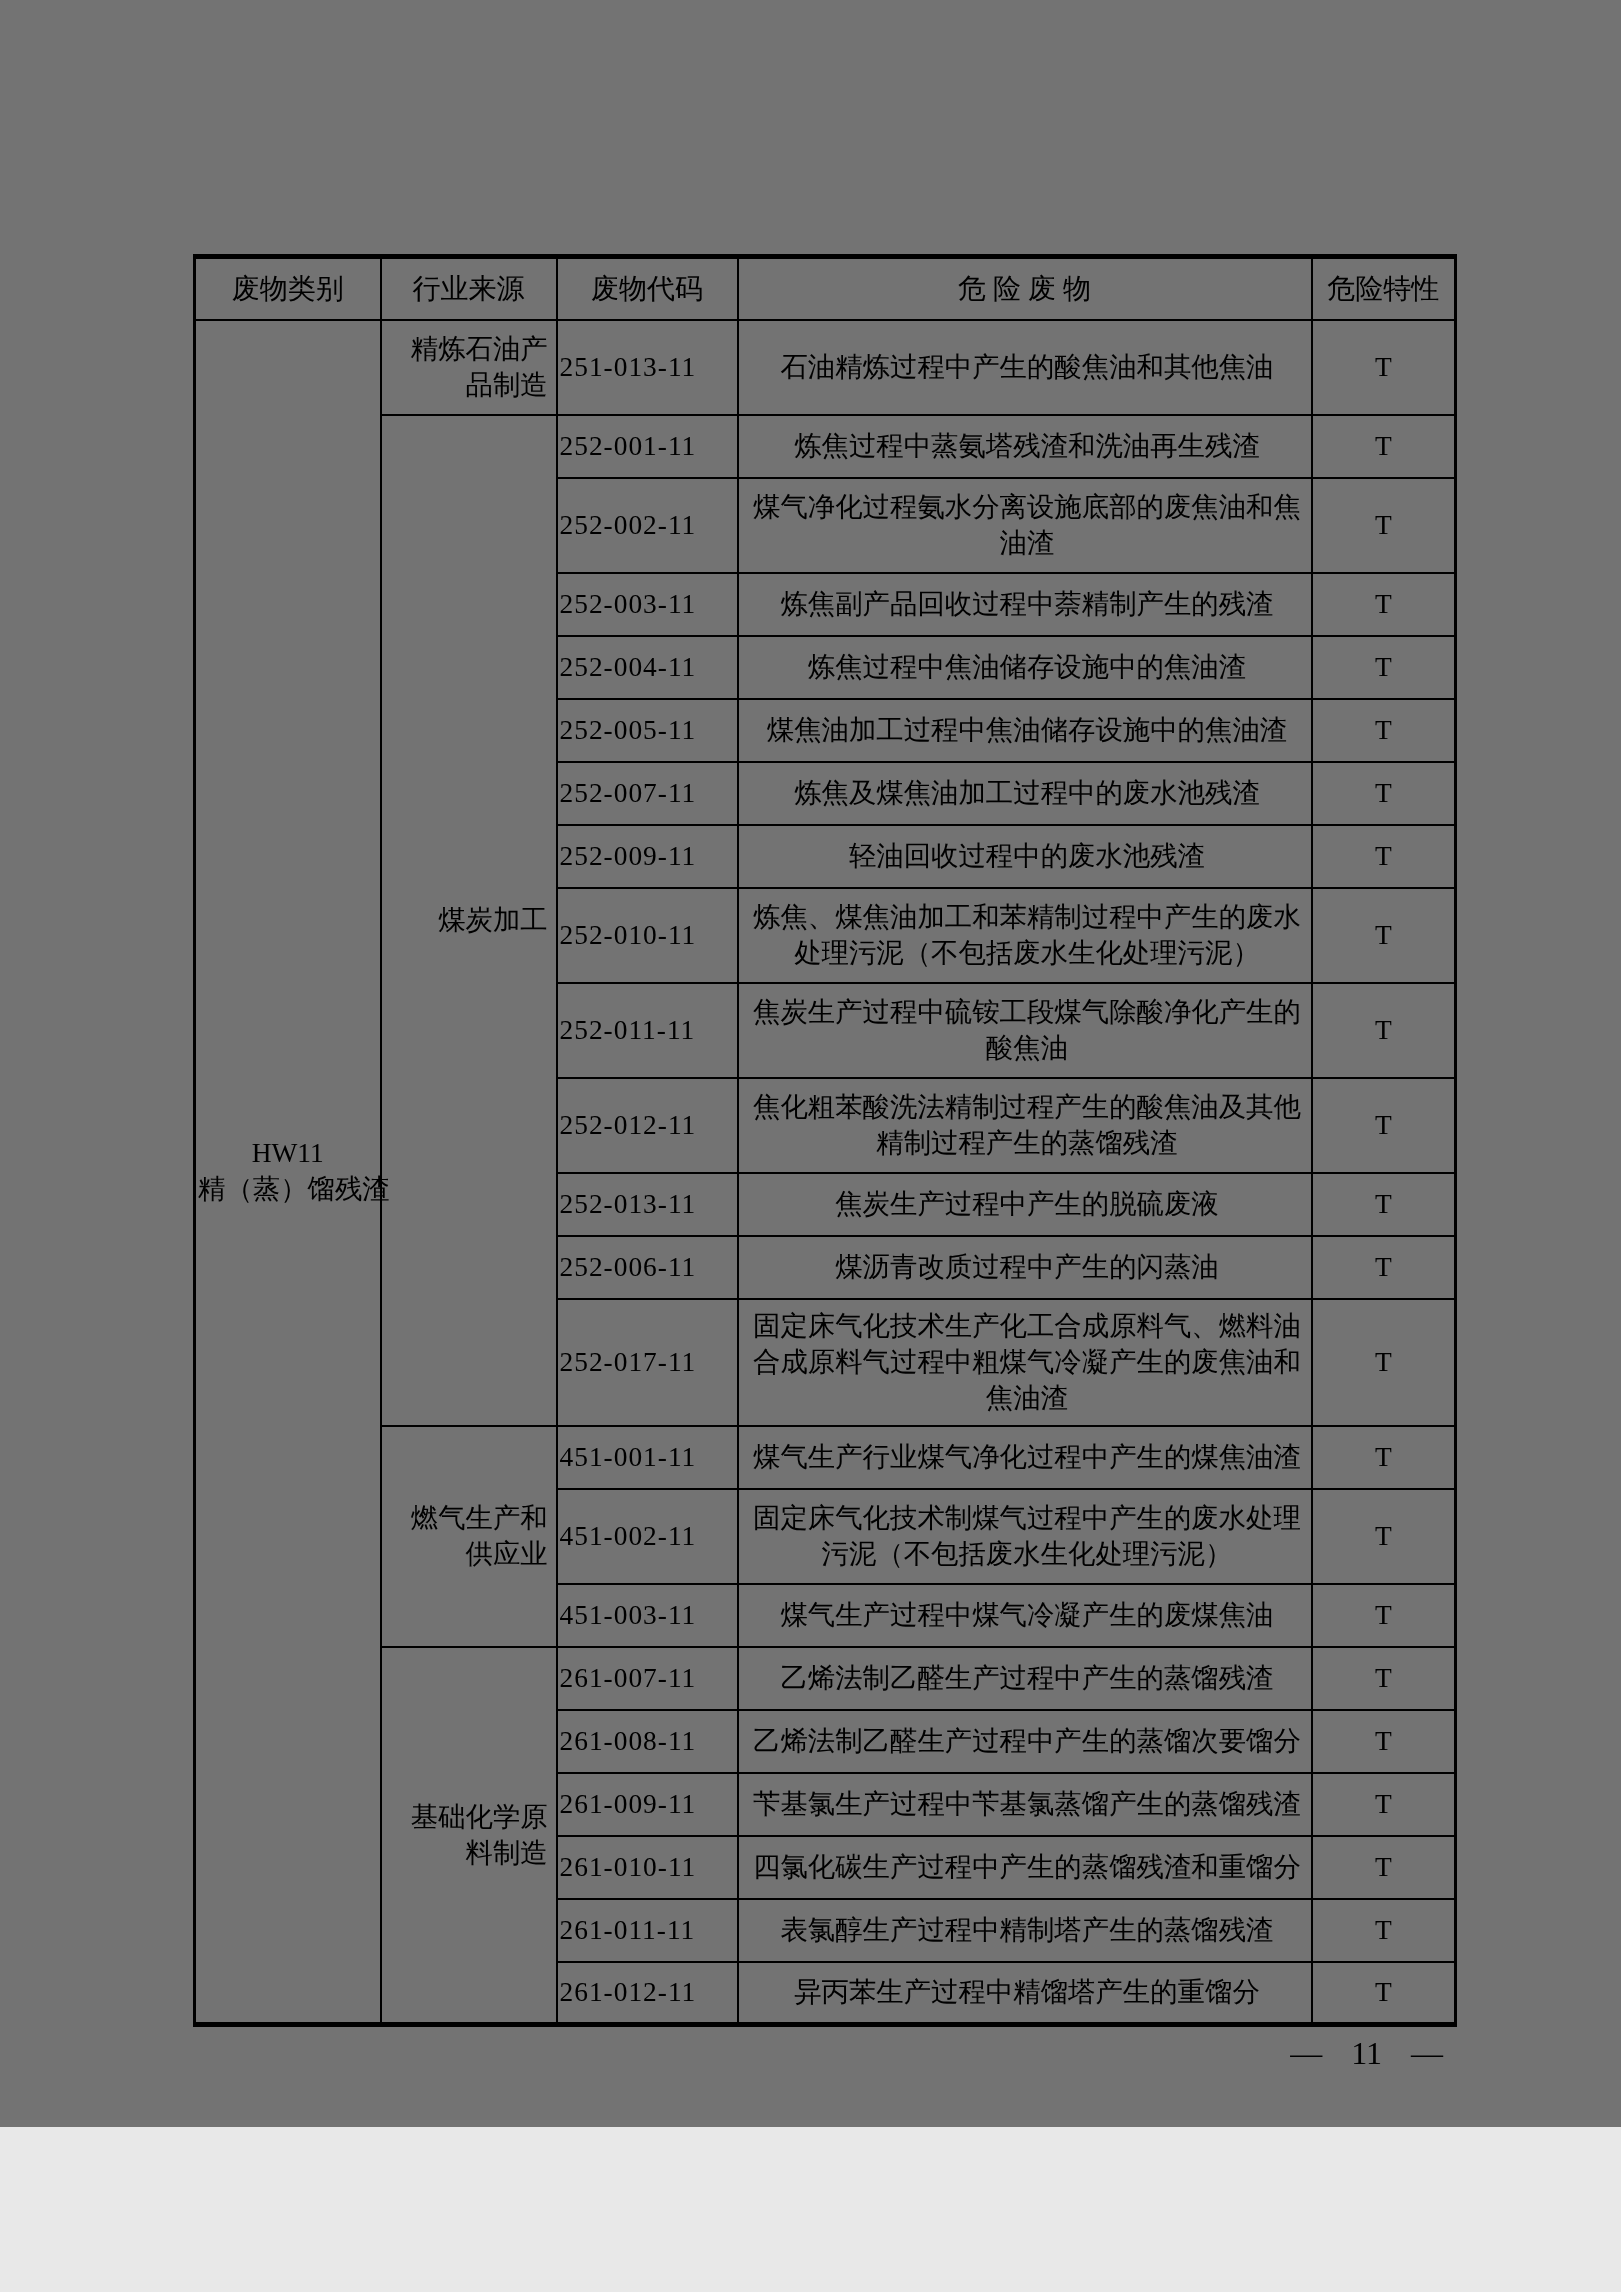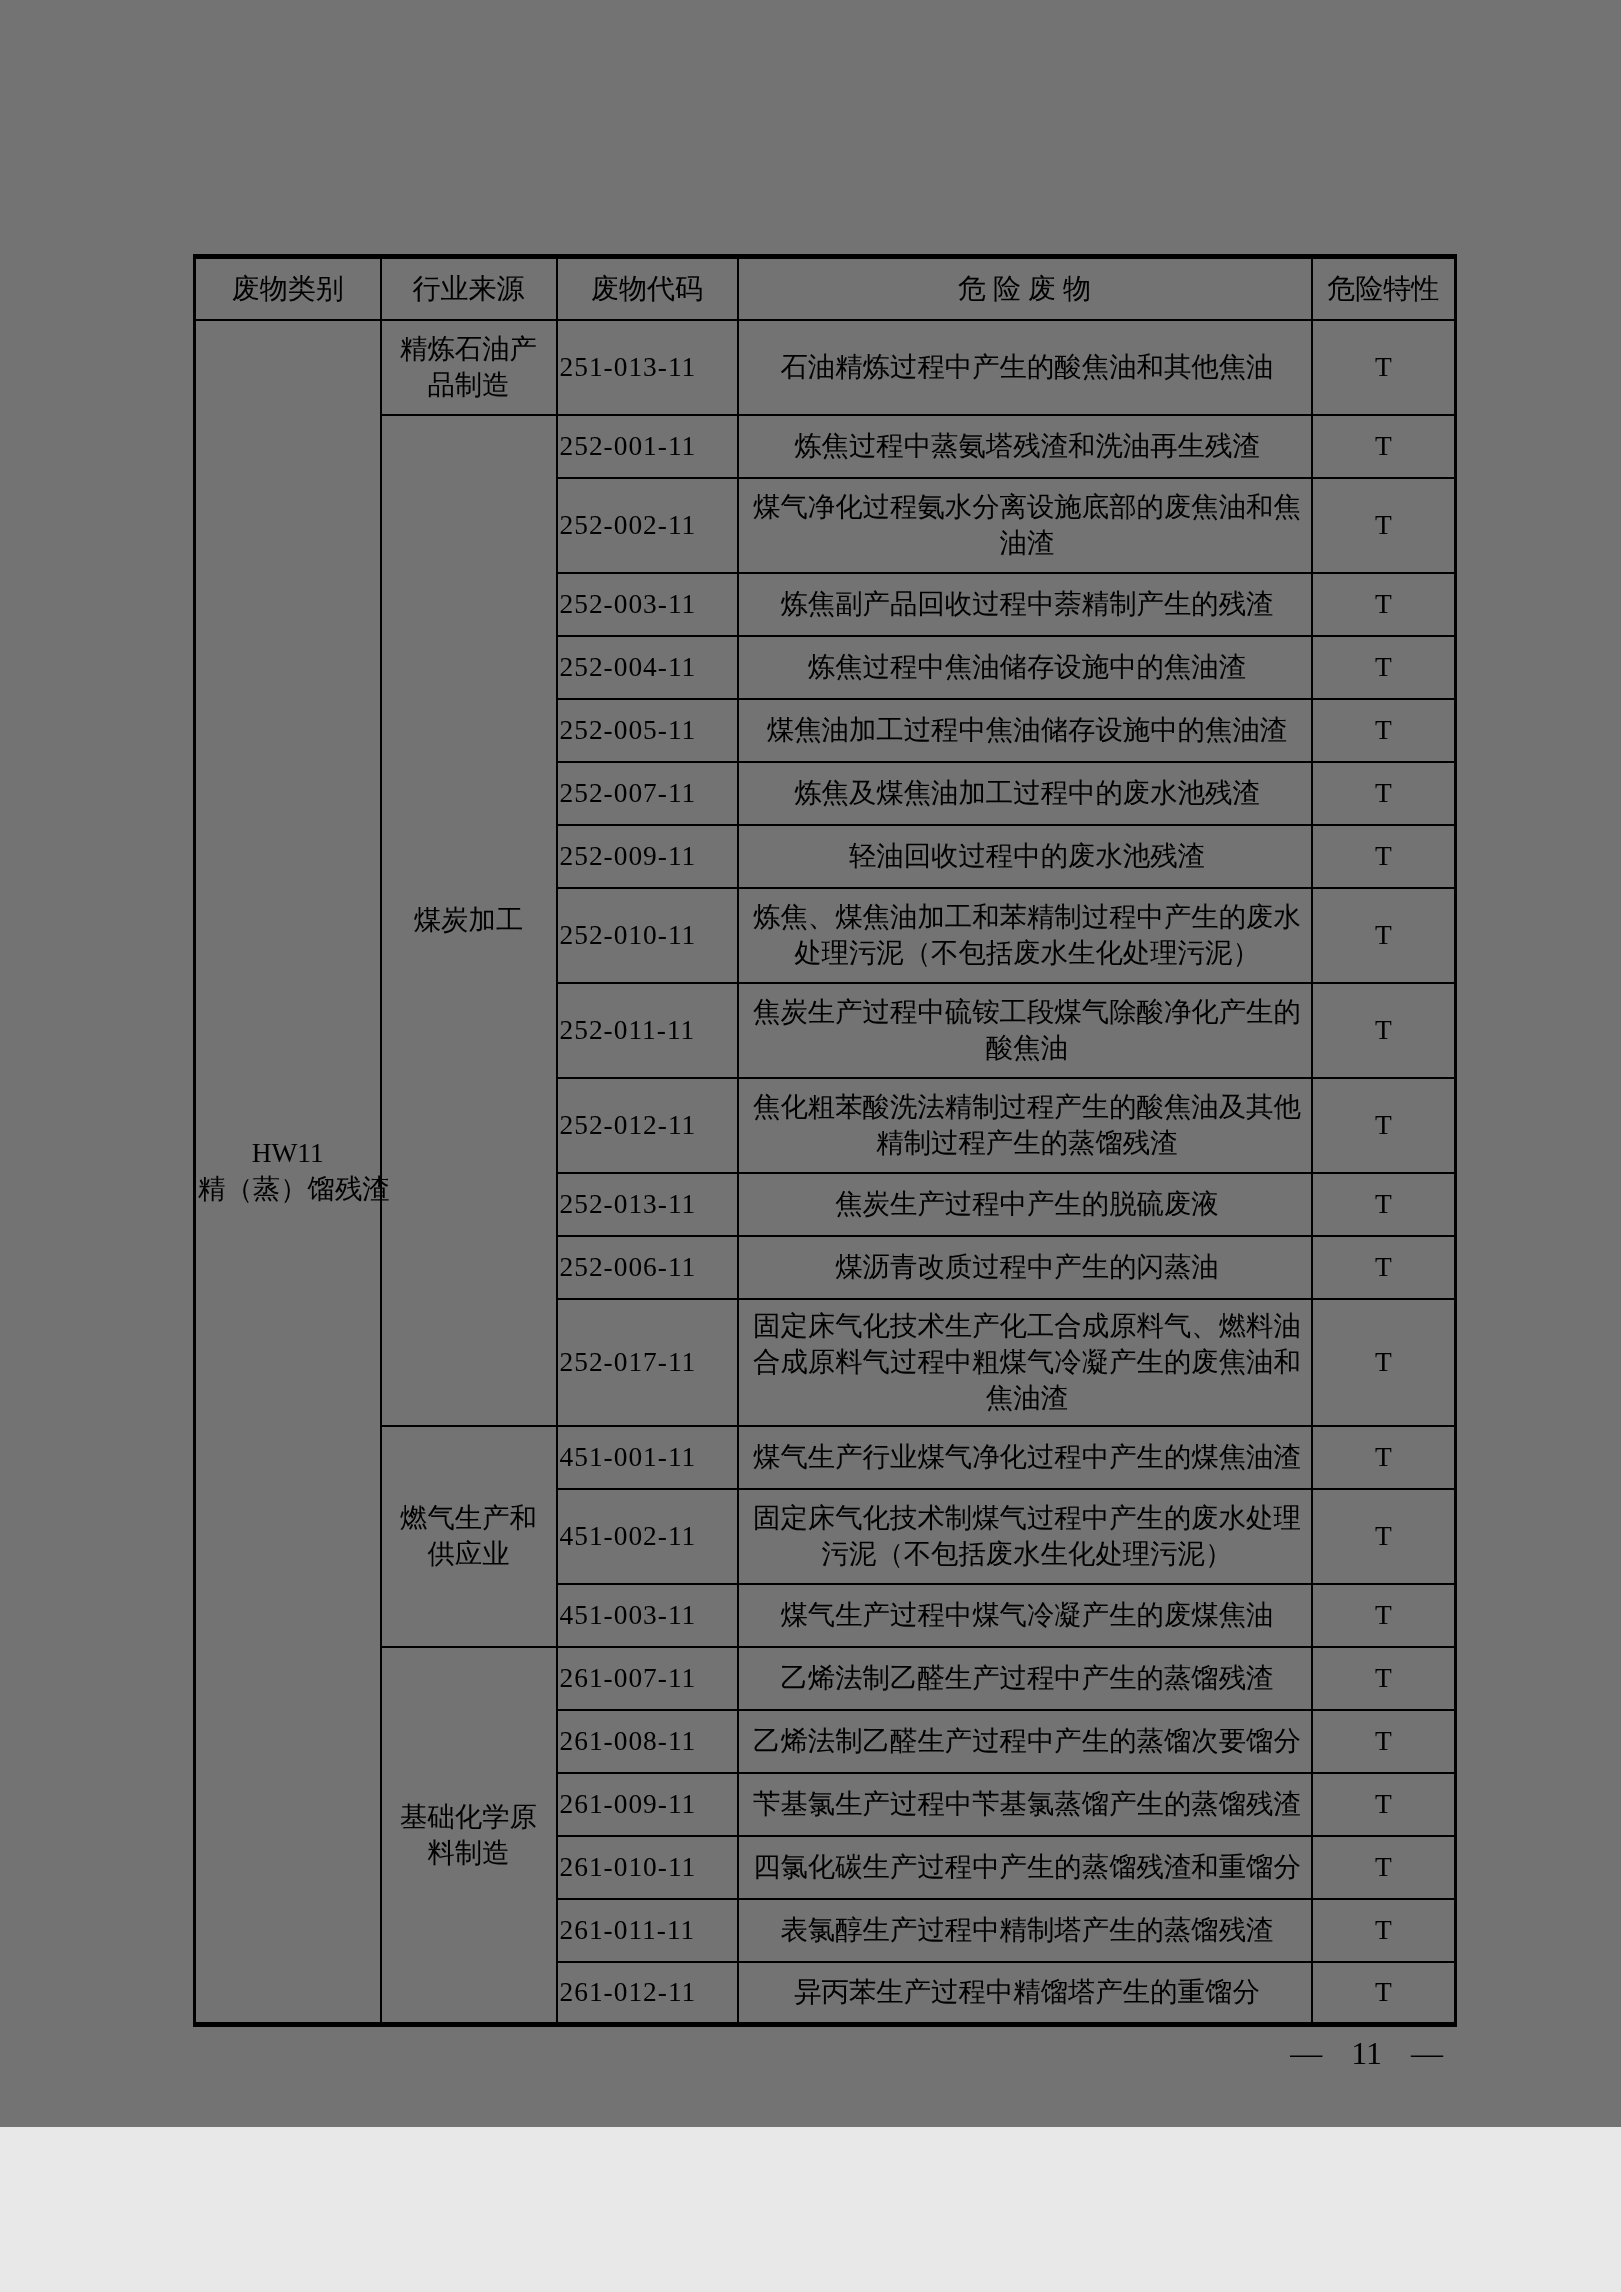--- a/index.html
+++ b/index.html
@@ -40,21 +40,21 @@
   tr.h-head{height:63px;}
   tr.h1{height:63px;}
   tr.h2{height:95px;}
   tr.h3{height:127px;}
   td.cat{
     text-align:center;
     padding:21px 2px;
   }
   td.cat .cat-line{white-space:nowrap;}
   td.ind{
-    text-align:center;
+    text-align:right;
     padding:7.8px 7.8px;
   }
   td.code{
     text-align:left;
     letter-spacing:1px;
     padding:7.8px 2px;
   }
   td.waste{
     text-align:center;
     padding:7.8px 5.9px 7.8px 10.8px;

